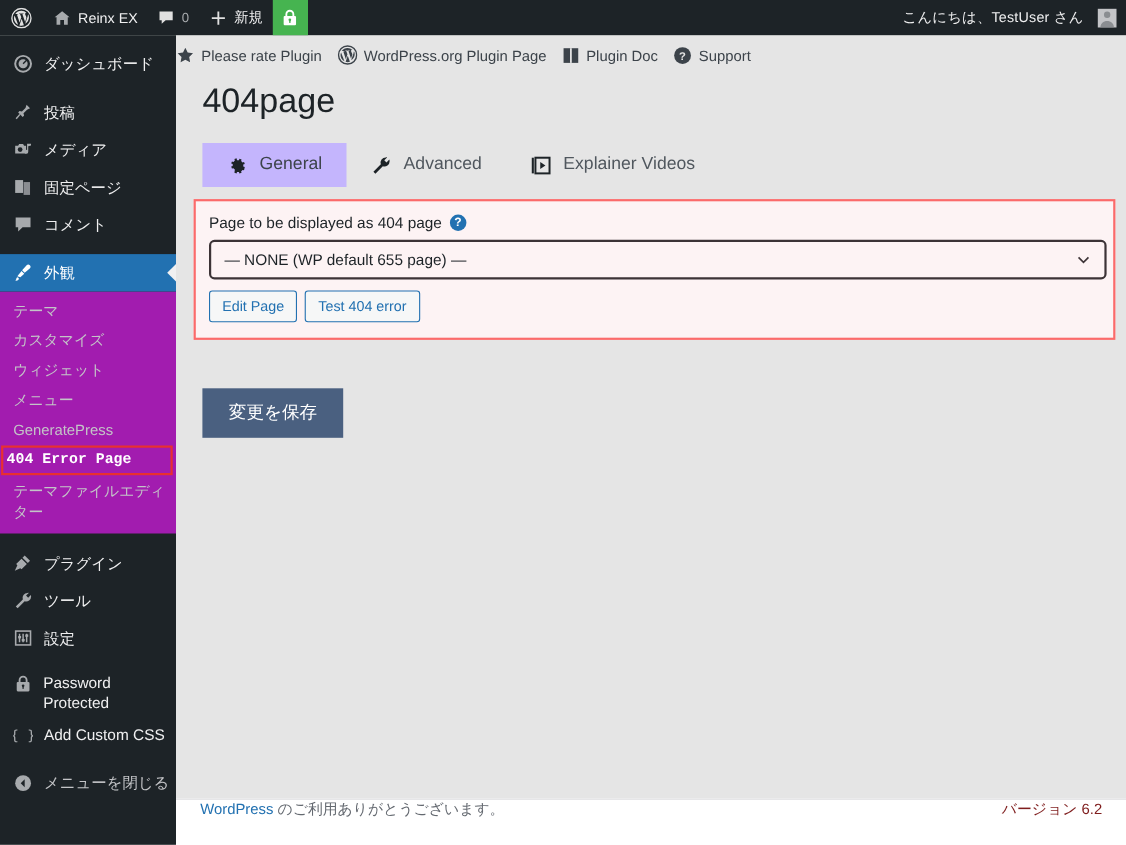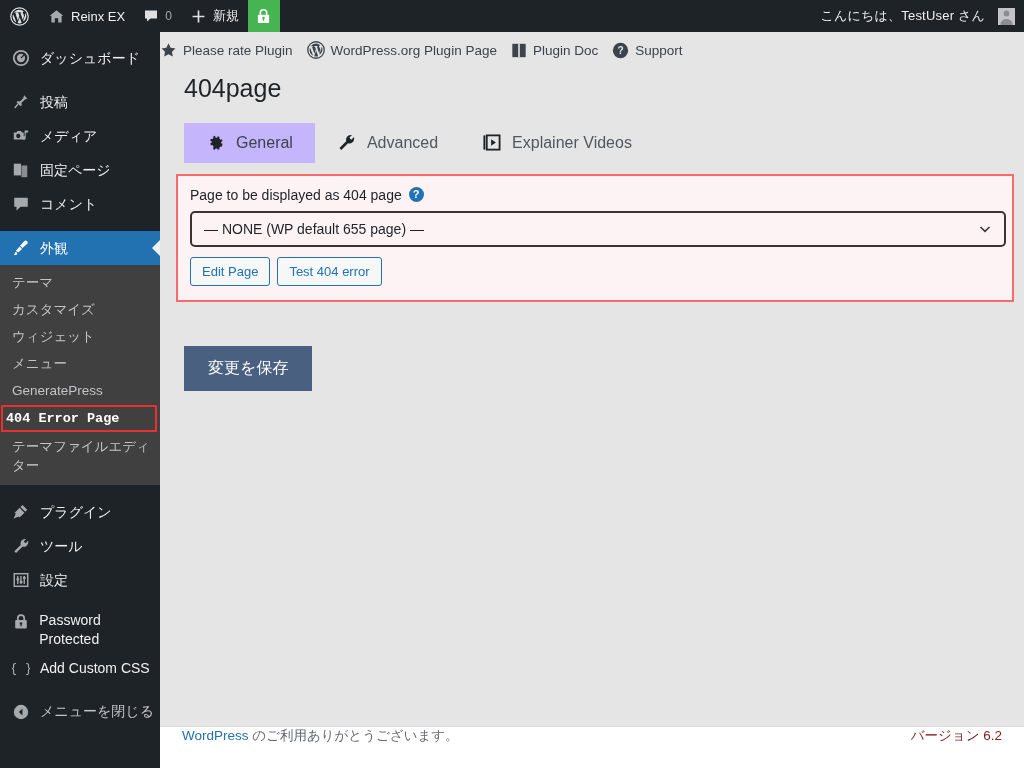--- a/index.html
+++ b/index.html
@@ -76,21 +76,21 @@
     color: #fff;
   }
   .menu-top.current::after {
     content: "";
     position: absolute; right: 0; top: 50%;
     transform: translateY(-50%);
     border-style: solid;
     border-width: 8px 8px 8px 0;
     border-color: transparent #f0f0f1 transparent transparent;
   }
-  .submenu { background: #404040; padding: 4px 0 6px 0; }
+  .submenu { background: #a21caf; padding: 4px 0 6px 0; }
   .submenu a {
     display: block;
     padding: 4px 0 4px 12px;
     color: #c3c4c7;
     text-decoration: none;
     font-size: 13.5px;
     line-height: 19px;
   }
   .submenu a.sub-current {
     color: #fff; font-weight: 600;
@@ -122,21 +122,21 @@
     height: 30px;
     padding: 6px 14px 0 0;
     font-size: 13.5px;
   }
   #plugin-links a {
     display: inline-flex; align-items: center; gap: 6px;
     color: #3c434a; text-decoration: none;
   }
   h1#page-title {
     margin: 10px 0 12px 24px;
-    font-size: 25px;
+    font-size: 31px;
     font-weight: 400;
     color: #1d2327;
     line-height: 1.3;
   }
 
   
   #tabs {
     margin: 18px 0 0 24px;
     display: flex; align-items: flex-end;
     height: 40px;

